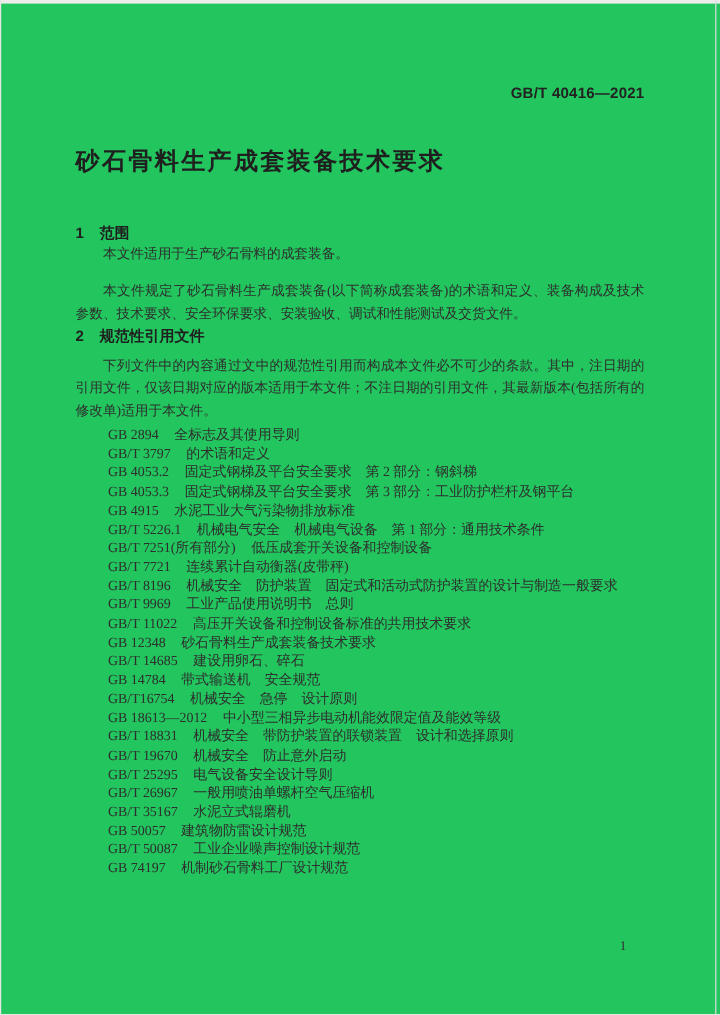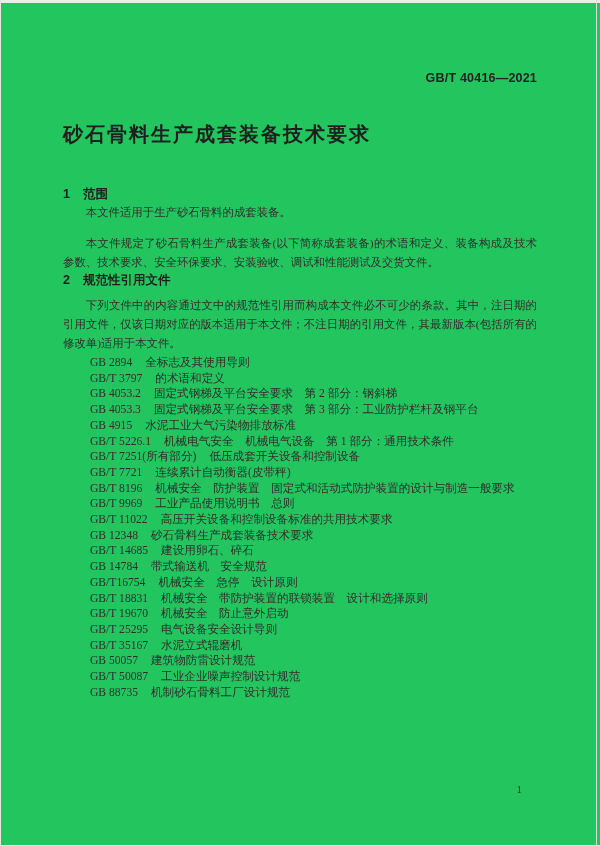--- a/index.html
+++ b/index.html
@@ -114,25 +114,27 @@
         <li><span class="ref-code">GB/T 5226.1</span><span class="ref-title">机械电气安全　机械电气设备　第 1 部分：通用技术条件</span></li>
         <li><span class="ref-code">GB/T 7251(所有部分)</span><span class="ref-title">低压成套开关设备和控制设备</span></li>
         <li><span class="ref-code">GB/T 7721</span><span class="ref-title">连续累计自动衡器(皮带秤)</span></li>
         <li><span class="ref-code">GB/T 8196</span><span class="ref-title">机械安全　防护装置　固定式和活动式防护装置的设计与制造一般要求</span></li>
         <li><span class="ref-code">GB/T 9969</span><span class="ref-title">工业产品使用说明书　总则</span></li>
         <li><span class="ref-code">GB/T 11022</span><span class="ref-title">高压开关设备和控制设备标准的共用技术要求</span></li>
         <li><span class="ref-code">GB 12348</span><span class="ref-title">砂石骨料生产成套装备技术要求</span></li>
         <li><span class="ref-code">GB/T 14685</span><span class="ref-title">建设用卵石、碎石</span></li>
         <li><span class="ref-code">GB 14784</span><span class="ref-title">带式输送机　安全规范</span></li>
         <li><span class="ref-code">GB/T16754</span><span class="ref-title">机械安全　急停　设计原则</span></li>
+        <li><span class="ref-code">GB 18613—2012</span><span class="ref-title">中小型三相异步电动机能效限定值及能效等级</span></li>
         <li><span class="ref-code">GB/T 18831</span><span class="ref-title">机械安全　带防护装置的联锁装置　设计和选择原则</span></li>
         <li><span class="ref-code">GB/T 19670</span><span class="ref-title">机械安全　防止意外启动</span></li>
         <li><span class="ref-code">GB/T 25295</span><span class="ref-title">电气设备安全设计导则</span></li>
+        <li><span class="ref-code">GB/T 26967</span><span class="ref-title">一般用喷油单螺杆空气压缩机</span></li>
         <li><span class="ref-code">GB/T 35167</span><span class="ref-title">水泥立式辊磨机</span></li>
         <li><span class="ref-code">GB 50057</span><span class="ref-title">建筑物防雷设计规范</span></li>
         <li><span class="ref-code">GB/T 50087</span><span class="ref-title">工业企业噪声控制设计规范</span></li>
-        <li><span class="ref-code">GB 88735</span><span class="ref-title">机制砂石骨料工厂设计规范</span></li>
+        <li><span class="ref-code">GB 74197</span><span class="ref-title">机制砂石骨料工厂设计规范</span></li>
       </ul>
 
   </div>
 
   <div class="page-num">1</div>
 </div>
 
 </body></html>

